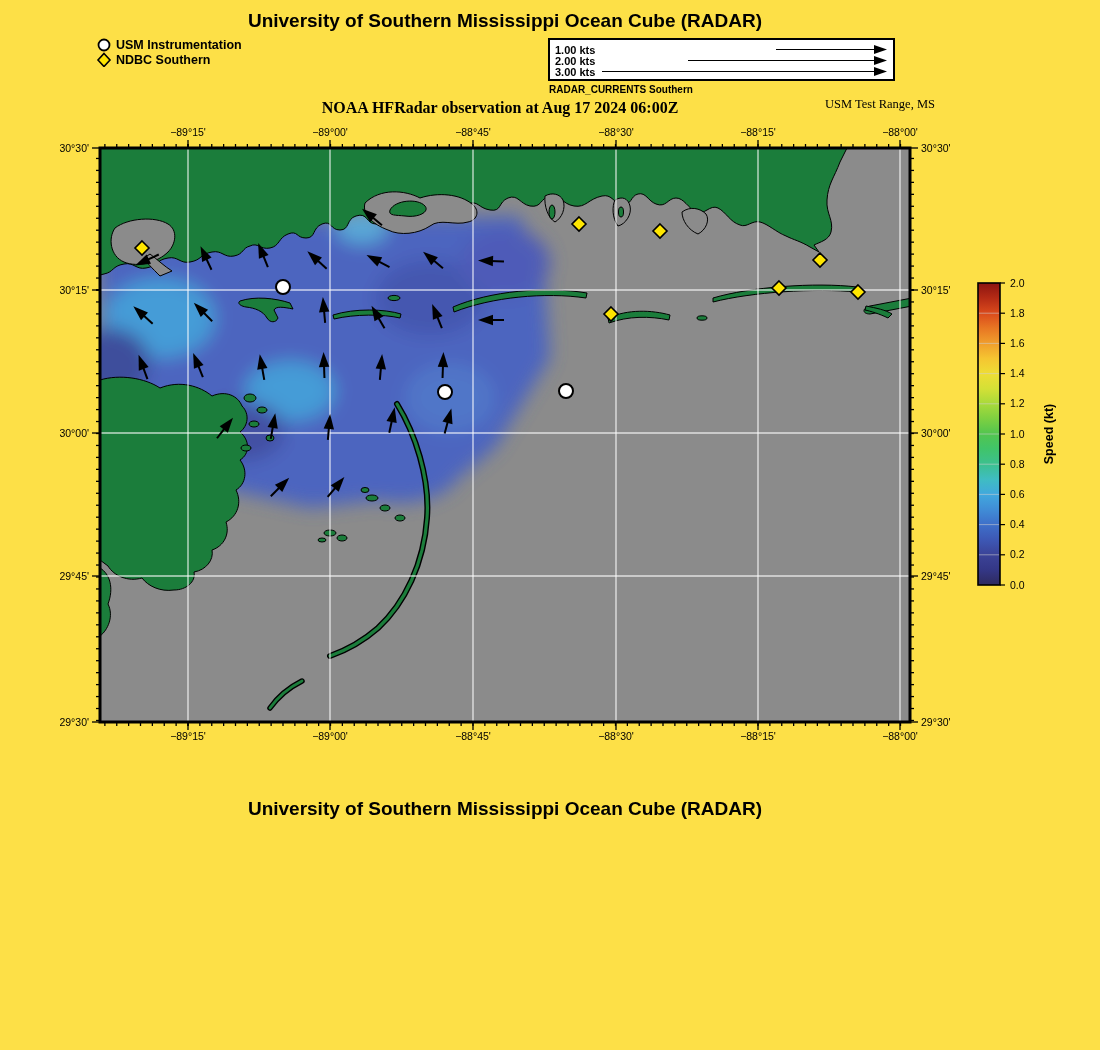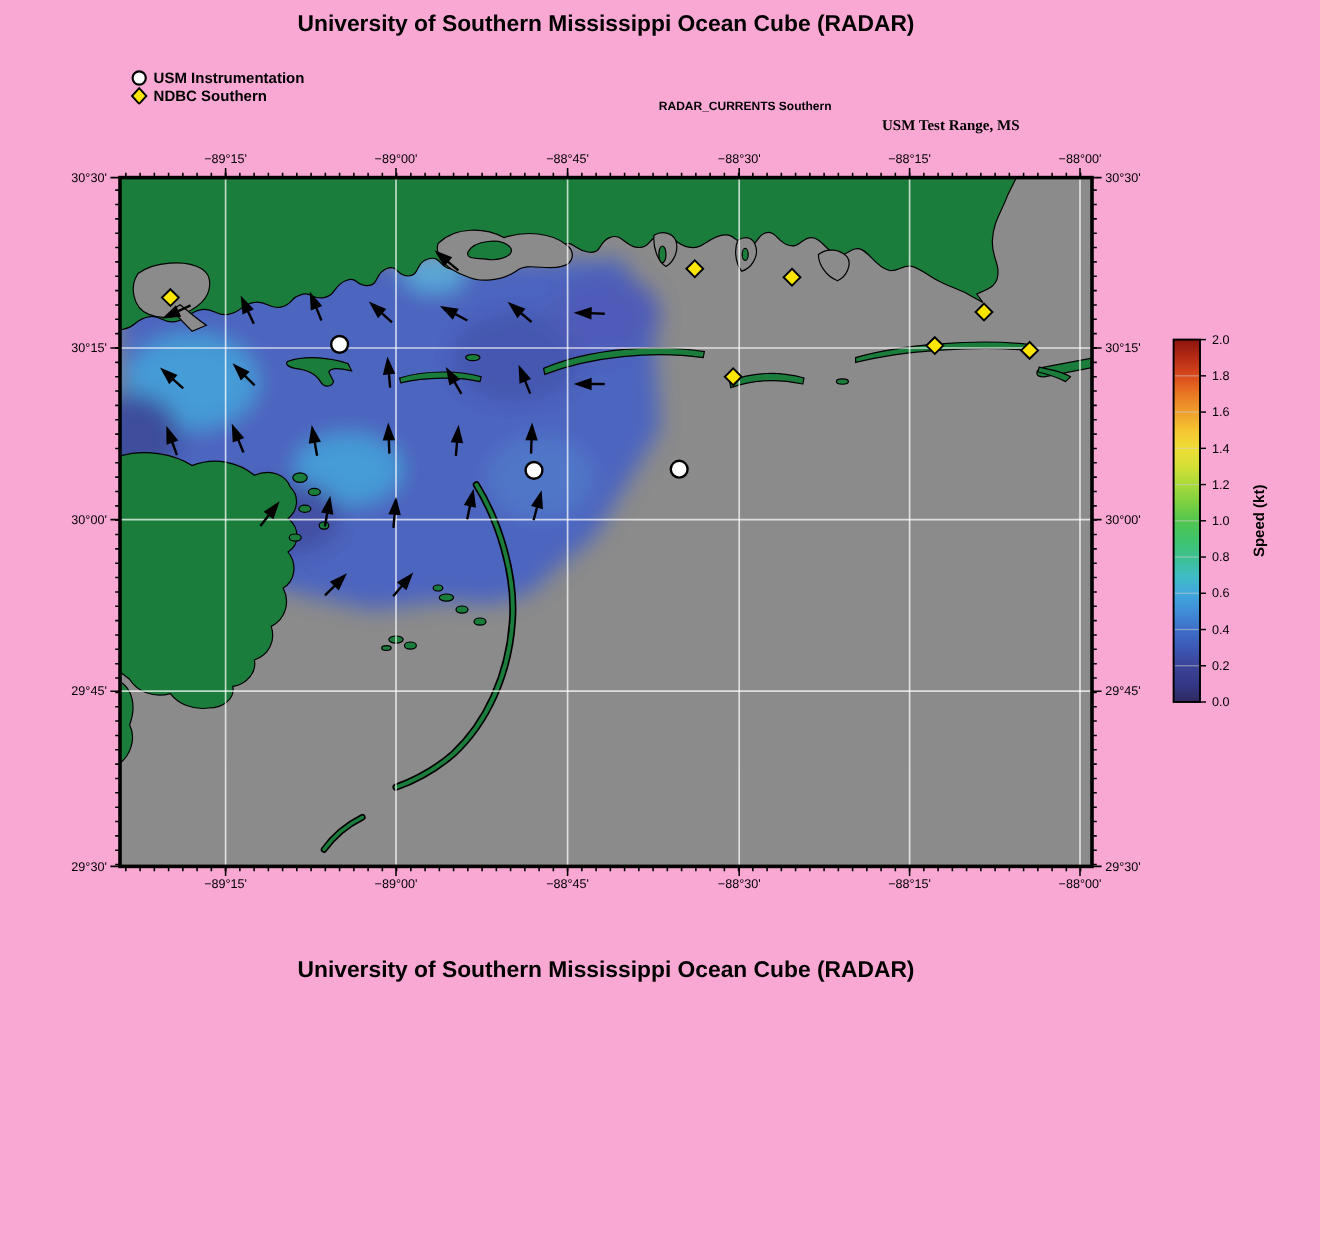--- a/index.html
+++ b/index.html
@@ -1,52 +1,66 @@
 <!DOCTYPE html>
 <html><head>
 <meta charset="utf-8">
 <style>
   html,body{margin:0;padding:0;background:#ffffff;}
-  .page{position:relative;width:1100px;height:1050px;background:#f9a8d4;
+  .page{position:relative;width:1100px;height:1050px;background:#fde047;
         font-family:"Liberation Sans",sans-serif;overflow:hidden;}
   .abs{position:absolute;}
   .title{font-weight:bold;font-size:19px;color:#000;text-align:center;}
   .subtitle{font-family:"Liberation Serif",serif;font-weight:bold;font-size:16px;color:#000;text-align:center;}
-  .region{font-family:"Liberation Serif",serif;font-weight:bold;font-size:12.5px;color:#000;text-align:left;}
+  .region{font-family:"Liberation Serif",serif;font-weight:normal;font-size:12.5px;color:#000;text-align:right;}
   .legend-row{display:flex;align-items:center;height:15px;font-size:12.5px;font-weight:bold;color:#000;}
   .legend-row svg{margin-right:4px;}
   .vecbox{border:2px solid #000;background:#fff;}
   .veccap{font-size:10px;font-weight:bold;color:#000;}
   svg{display:block;}
   text{fill:#000;}
 </style>
 </head>
 <body>
 
 <div class="page">
 
   <div class="abs title" style="left:100px;top:10px;width:810px;">University of Southern Mississippi Ocean Cube (RADAR)</div>
 
-  <div class="abs" style="left:108px;top:37px;margin-top:20px;">
+  <div class="abs" style="left:96px;top:37px;">
     <div class="legend-row">
       <svg width="16" height="15">
         <circle cx="8" cy="8" r="5.5" fill="#ffffff" stroke="#000" stroke-width="1.8"></circle>
       </svg>
       <span>USM Instrumentation</span>
     </div>
     <div class="legend-row">
       <svg width="16" height="15">
         <polygon points="8,1.5 14,8 8,14.5 2,8" fill="#ffe600" stroke="#000" stroke-width="1.6"></polygon>
       </svg>
       <span>NDBC Southern</span>
     </div>
   </div>
 
+  <div class="abs vecbox" style="left:548px;top:38px;width:343px;height:39px;">
+    <svg id="vecbox-svg" width="343" height="39">
+        <text x="5" y="13.5" font-size="11" font-weight="bold">1.00 kts</text>
+        <line x1="226" y1="9.5" x2="326" y2="9.5" stroke="#000" stroke-width="1.2"></line>
+        <polygon points="337,9.5 324,5 324,14" fill="#000"></polygon>
+        <text x="5" y="24.5" font-size="11" font-weight="bold">2.00 kts</text>
+        <line x1="138" y1="20.5" x2="326" y2="20.5" stroke="#000" stroke-width="1.2"></line>
+        <polygon points="337,20.5 324,16 324,25" fill="#000"></polygon>
+        <text x="5" y="35.5" font-size="11" font-weight="bold">3.00 kts</text>
+        <line x1="52" y1="31.5" x2="326" y2="31.5" stroke="#000" stroke-width="1.2"></line>
+        <polygon points="337,31.5 324,27 324,36" fill="#000"></polygon>
+      </svg>
+  </div>
   <div class="abs veccap" style="left:549px;top:84px;width:343px;">RADAR_CURRENTS Southern</div>
 
+  <div class="abs subtitle" style="left:150px;top:99px;width:700px;">NOAA HFRadar observation at Aug 17 2024 06:00Z</div>
   <div class="abs region" style="left:735px;top:97px;width:200px;">USM Test Range, MS</div>
 
   <svg class="abs" id="map-svg" style="left:52px;top:118px;" width="910" height="650">
     <defs>
       <filter id="soft" x="-35%" y="-35%" width="170%" height="170%">
         <feGaussianBlur stdDeviation="9"></feGaussianBlur>
       </filter>
       <clipPath id="mapclip">
           <rect x="48" y="30" width="810" height="574"></rect>
         </clipPath>

